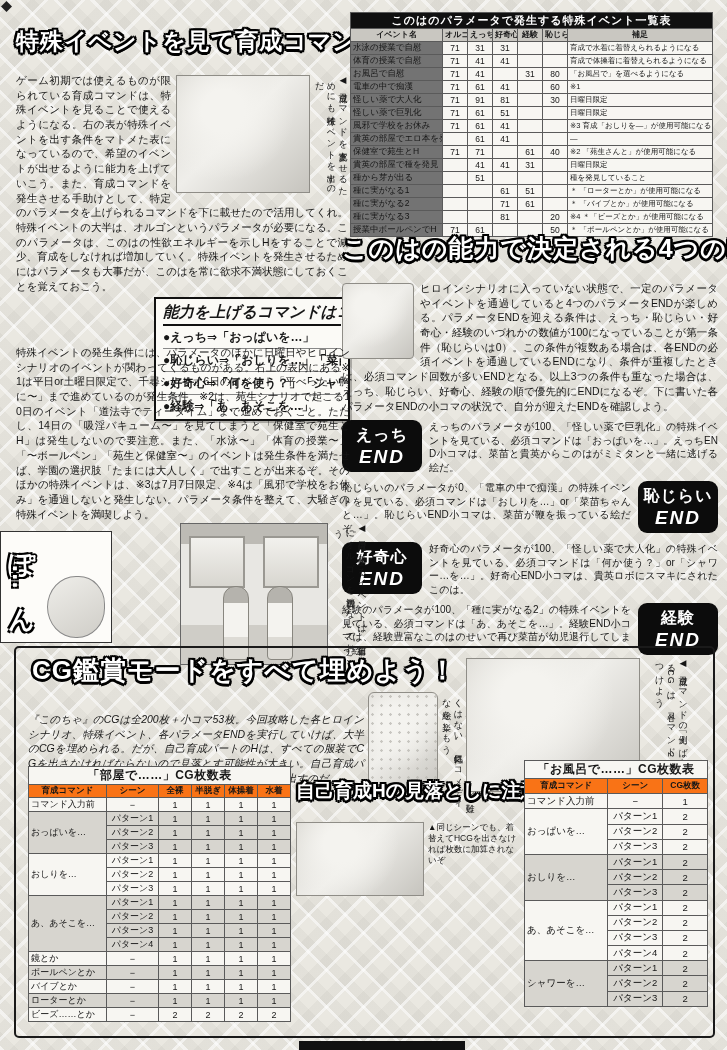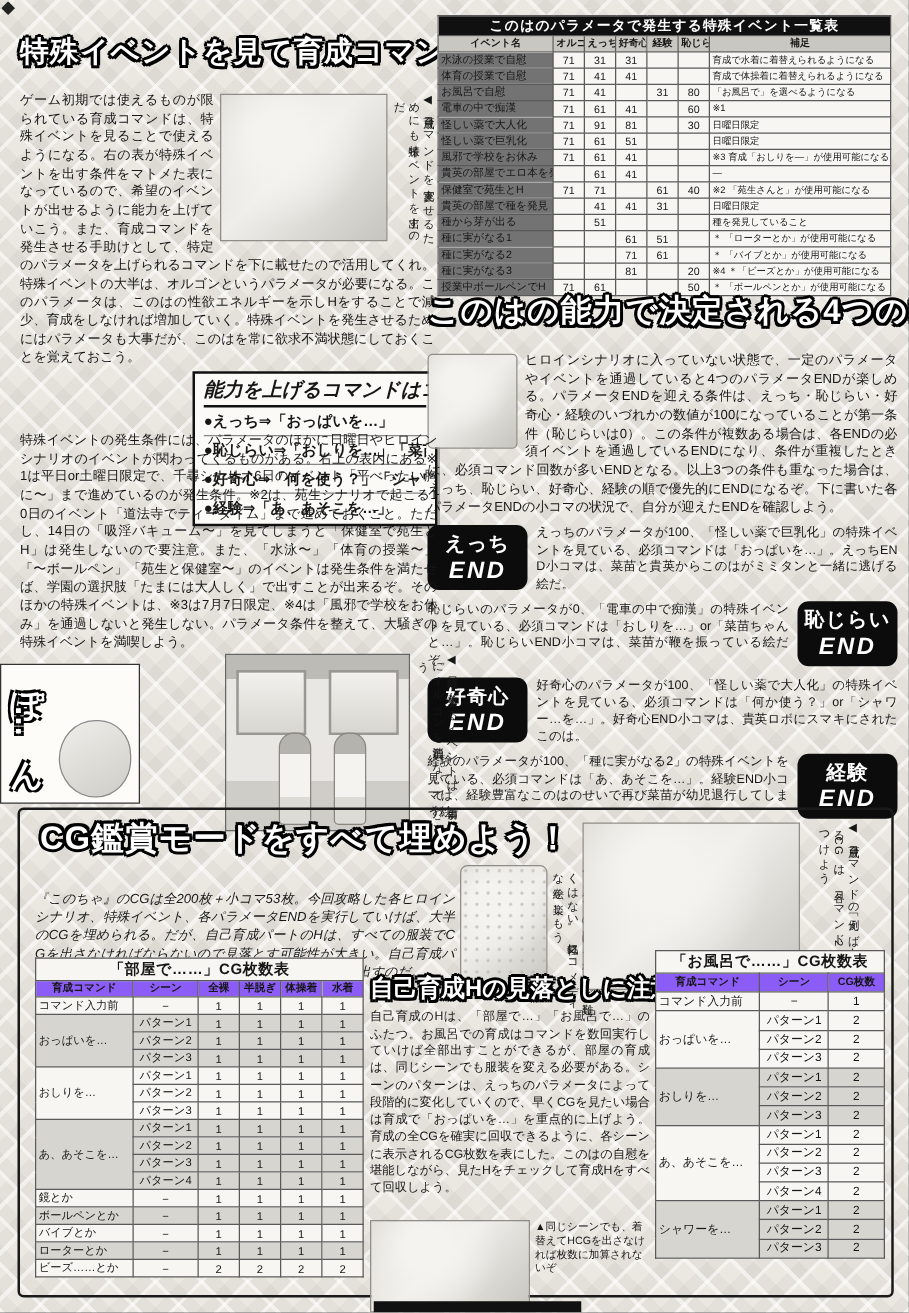--- a/index.html
+++ b/index.html
@@ -91,21 +91,21 @@
   .cg-body{position:absolute;left:12px;top:48px;width:336px;font-style:italic;}
   .chibi2{position:absolute;left:352px;top:44px;width:70px;height:100px;border-radius:6px;}
   .confetti{position:absolute;left:352px;top:44px;width:70px;height:100px;pointer-events:none;
     background-image:radial-gradient(circle,#bdbbb5 1px,transparent 1.5px);background-size:9px 9px;opacity:.8;}
   .cg-vcap1{position:absolute;left:424px;top:44px;height:118px;}
   .bigph{position:absolute;left:450px;top:10px;width:174px;height:134px;}
   .cg-vcap2{position:absolute;left:630px;top:10px;height:160px;width:42px;}
 
   .cgtbl td,.cgtbl th{font-size:9px;padding:0 2px;height:12.3px;white-space:nowrap;text-align:center;}
   .cgtbl .ttl{background:#f7f6f2;font-size:12px;font-weight:bold;height:16px;letter-spacing:.5px;}
-  .cgtbl .hdr{background:#8b5cf6;font-weight:bold;font-size:8.5px;}
+  .cgtbl .hdr{background:#f97316;font-weight:bold;font-size:8.5px;}
   .cgtbl .cmd{text-align:left;}
   .cgtbl tr.shade td{background:#d7d5cf;}
   .roomtbl{position:absolute;left:12px;top:118px;width:262px;}
   .bathtbl{position:absolute;left:508px;top:112px;width:184px;}
   .bathtbl td,.bathtbl th{height:15.2px;font-size:9.5px;}
 
   .notice{position:absolute;left:280px;top:130px;width:224px;}
   .notice .headline{font-size:19px;letter-spacing:0;}
   .notice .body{font-size:9.8px;margin-top:3px;}
   .notice-media{margin-top:18px;display:flex;gap:4px;}
@@ -510,21 +510,20 @@
             <td>2</td>
             <td>2</td>
             <td>2</td>
             <td>2</td>
           </tr>
         </tbody>
     </table>
 
     <div class="notice">
       <h2 class="headline">自己育成Hの見落としに注意</h2>
-      <p class="body">自己育成のHは、「部屋で…」「お風呂で…」のふたつ。お風呂での育成はコマンドを数回実行していけば全部出すことができるが、部屋の育成は、同じシーンでも服装を変える必要がある。シーンのパターンは、えっちのパラメータによって段階的に変化していくので、早くCGを見たい場合は育成で「おっぱいを…」を重点的に上げよう。育成の全CGを確実に回収できるように、各シーンに表示されるCG枚数を表にした。このはの自慰を堪能しながら、見たHをチェックして育成Hをすべて回収しよう。</p>
       <div class="notice-media">
         <div class="ph"></div>
         <div class="hcap">▲同じシーンでも、着替えてHCGを出さなければ枚数に加算されないぞ</div>
       </div>
     </div>
 
     <table class="cgtbl bathtbl">
       <colgroup>
           <col style="width:82px">
           <col style="width:54px">

